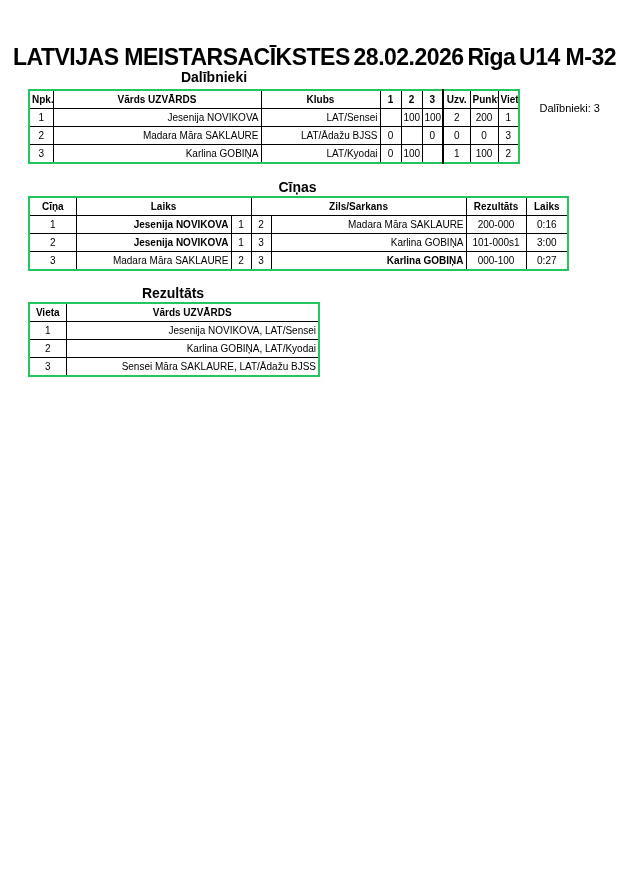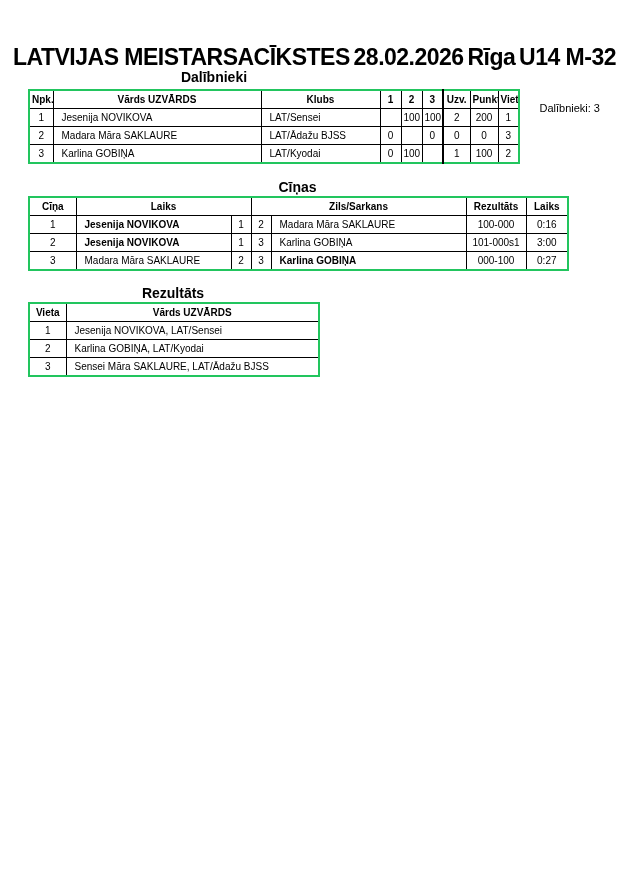--- a/index.html
+++ b/index.html
@@ -48,21 +48,21 @@
     border: 1px solid #000;
     height: 17px;
     font-size: 10px;
     padding: 0 2px;
     text-align: center;
     vertical-align: middle;
     overflow: hidden;
     white-space: nowrap;
   }
   th { font-weight: bold; }
-  td.name, th.name-h { text-align: left; padding-left: 8px; }
+  td.name, th.name-h { text-align: right; padding-left: 8px; }
   .thickL { border-left: 2px solid #000 !important; text-align: center; }
   #participants-table { top: 89px; left: 28px; width: 492px; }
   #fights-table       { top: 196px; left: 28px; width: 539px; }
   #results-table      { top: 302px; left: 28px; width: 290px; }
   #participants-label { top: 69px; left: 28px; width: 372px; }
   #fights-label       { top: 179px; left: 28px; width: 539px; }
   #results-label      { top: 285px; left: 28px; width: 290px; }
 </style>
 </head>
 <body>
@@ -158,21 +158,21 @@
       <th colspan="2">Zils/Sarkans</th>
       <th>Rezultāts</th>
       <th>Laiks</th>
     </tr>
     <tr>
       <td>1</td>
       <td class="name" style="font-weight: bold;">Jesenija NOVIKOVA</td>
       <td>1</td>
       <td>2</td>
       <td class="name">Madara Māra SAKLAURE</td>
-      <td>100-000</td>
+      <td>200-000</td>
       <td>0:16</td>
     </tr>
     <tr>
       <td>2</td>
       <td class="name" style="font-weight: bold;">Jesenija NOVIKOVA</td>
       <td>1</td>
       <td>3</td>
       <td class="name">Karlina GOBIŅA</td>
       <td>101-000s1</td>
       <td>3:00</td>

